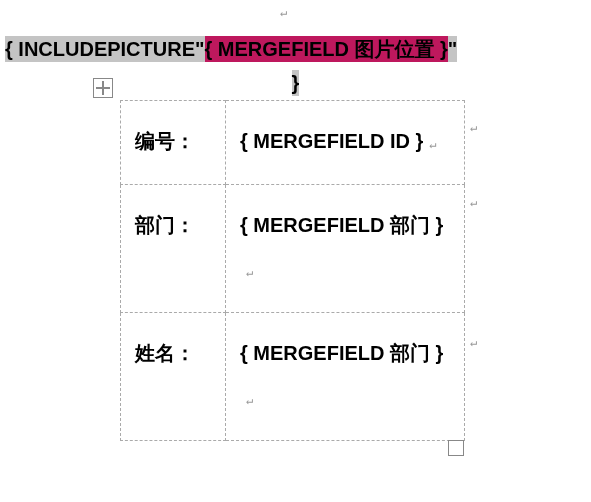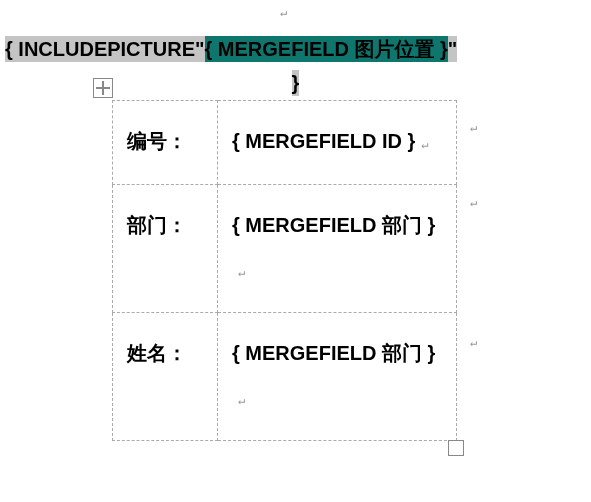--- a/index.html
+++ b/index.html
@@ -32,21 +32,21 @@
     right: 5px;
     text-align: left;
     font-weight: 600;
     line-height: 28px;
   }
   .hl {
     background: #c4c4c4;
     padding: 2px 0;
   }
   .hl-inner {
-    background: #0f766e;
+    background: #be185d;
   }
   .field-line-2 {
     position: absolute;
     top: 72px;
     left: 0;
     right: 0;
     text-align: center;
     font-weight: 600;
   }
   .anchor-icon {
@@ -64,21 +64,21 @@
   }
   .anchor-icon::before {
     left: 8px; top: 2px; width: 2px; height: 14px;
   }
   .anchor-icon::after {
     top: 8px; left: 2px; height: 2px; width: 14px;
   }
   .doc-table {
     position: absolute;
     top: 100px;
-    left: 112px;
+    left: 120px;
     border-collapse: collapse;
     width: 345px;
   }
   .doc-table td {
     border: 1px dashed #aaa;
     padding: 18px 10px 18px 14px;
     vertical-align: top;
     font-weight: 600;
     font-size: 20px;
     line-height: 44px;

